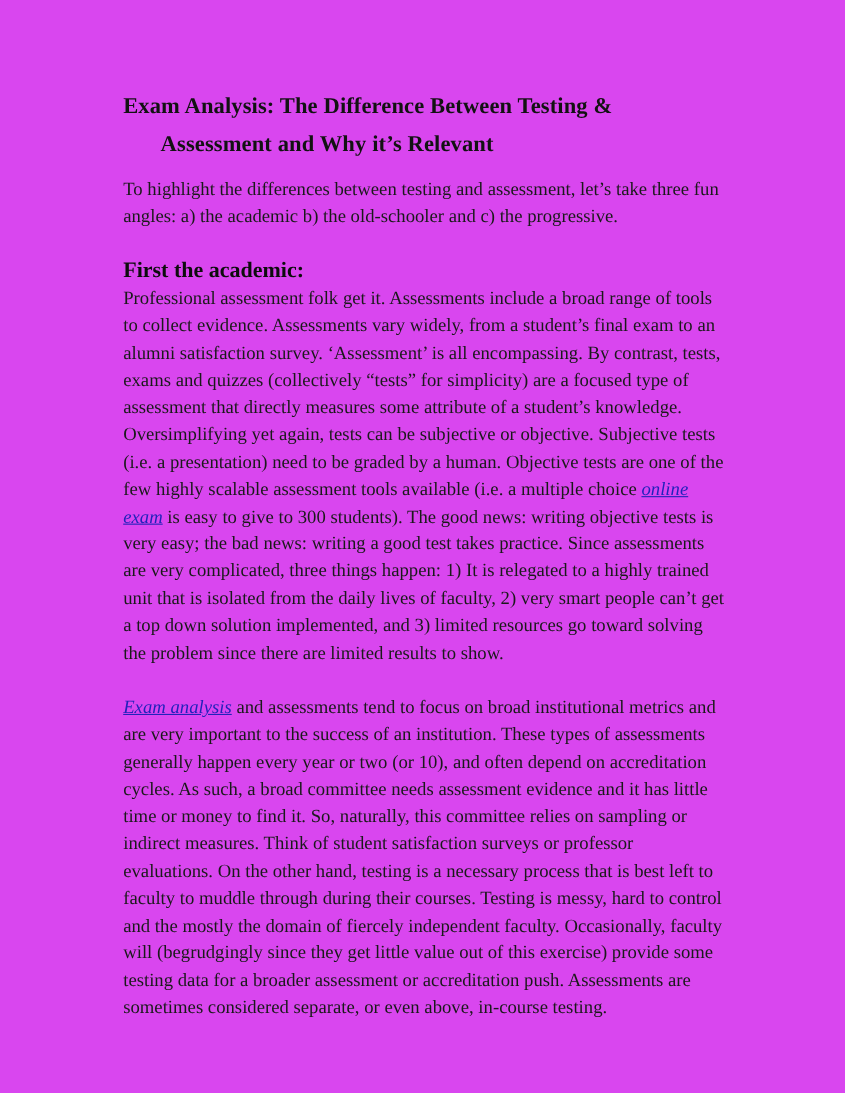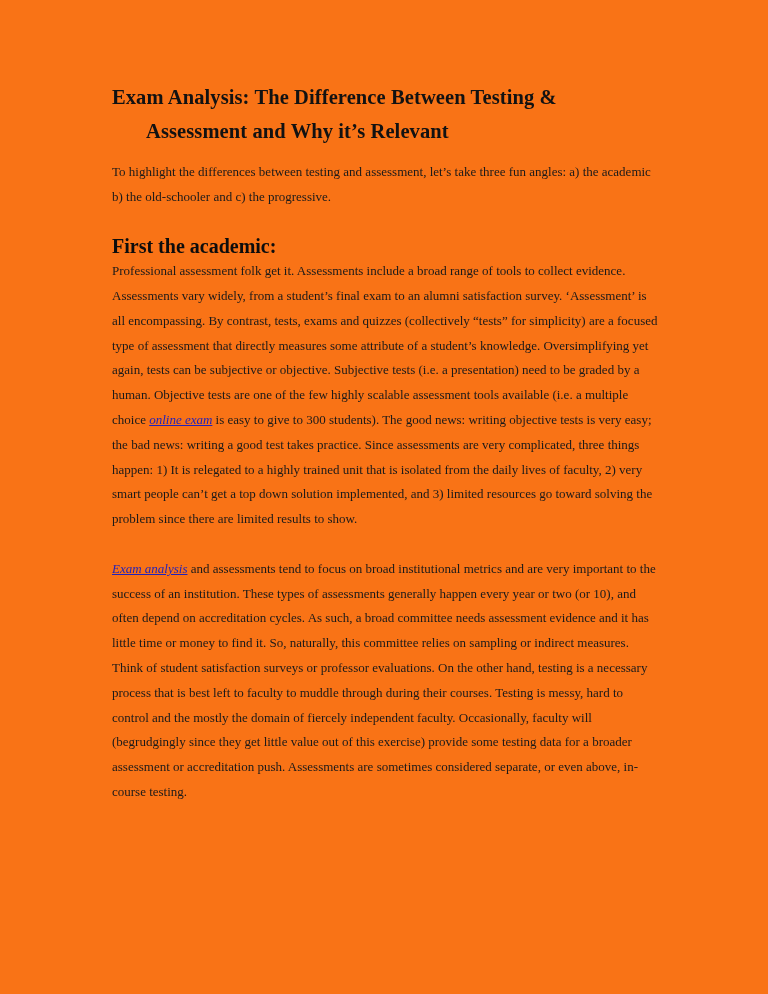--- a/index.html
+++ b/index.html
@@ -12,21 +12,21 @@
     height: 994px;
     font-family: "Liberation Serif", "DejaVu Serif", serif;
     color: #000000;
     -webkit-font-smoothing: antialiased;
   }
 
   .page {
     position: relative;
     width: 768px;
     height: 994px;
-    background: #f97316;
+    background: #d946ef;
     overflow: hidden;
   }
 
   .content {
     position: absolute;
     left: 112px;
     top: 80px;
     width: 548px;
   }
 
@@ -37,21 +37,21 @@
     letter-spacing: 0.1px;
     margin: 0 0 12px 0;
     color: #121212;
   }
   .doc-title .title-line-2 {
     display: block;
     padding-left: 34px;
   }
 
   p.para {
-    font-size: 13px;
+    font-size: 17px;
     line-height: 24.8px;
     margin: 0;
     text-align: left;
     color: #1a1a1a;
   }
 
   .spacer {
     height: 24.8px;
   }
 

